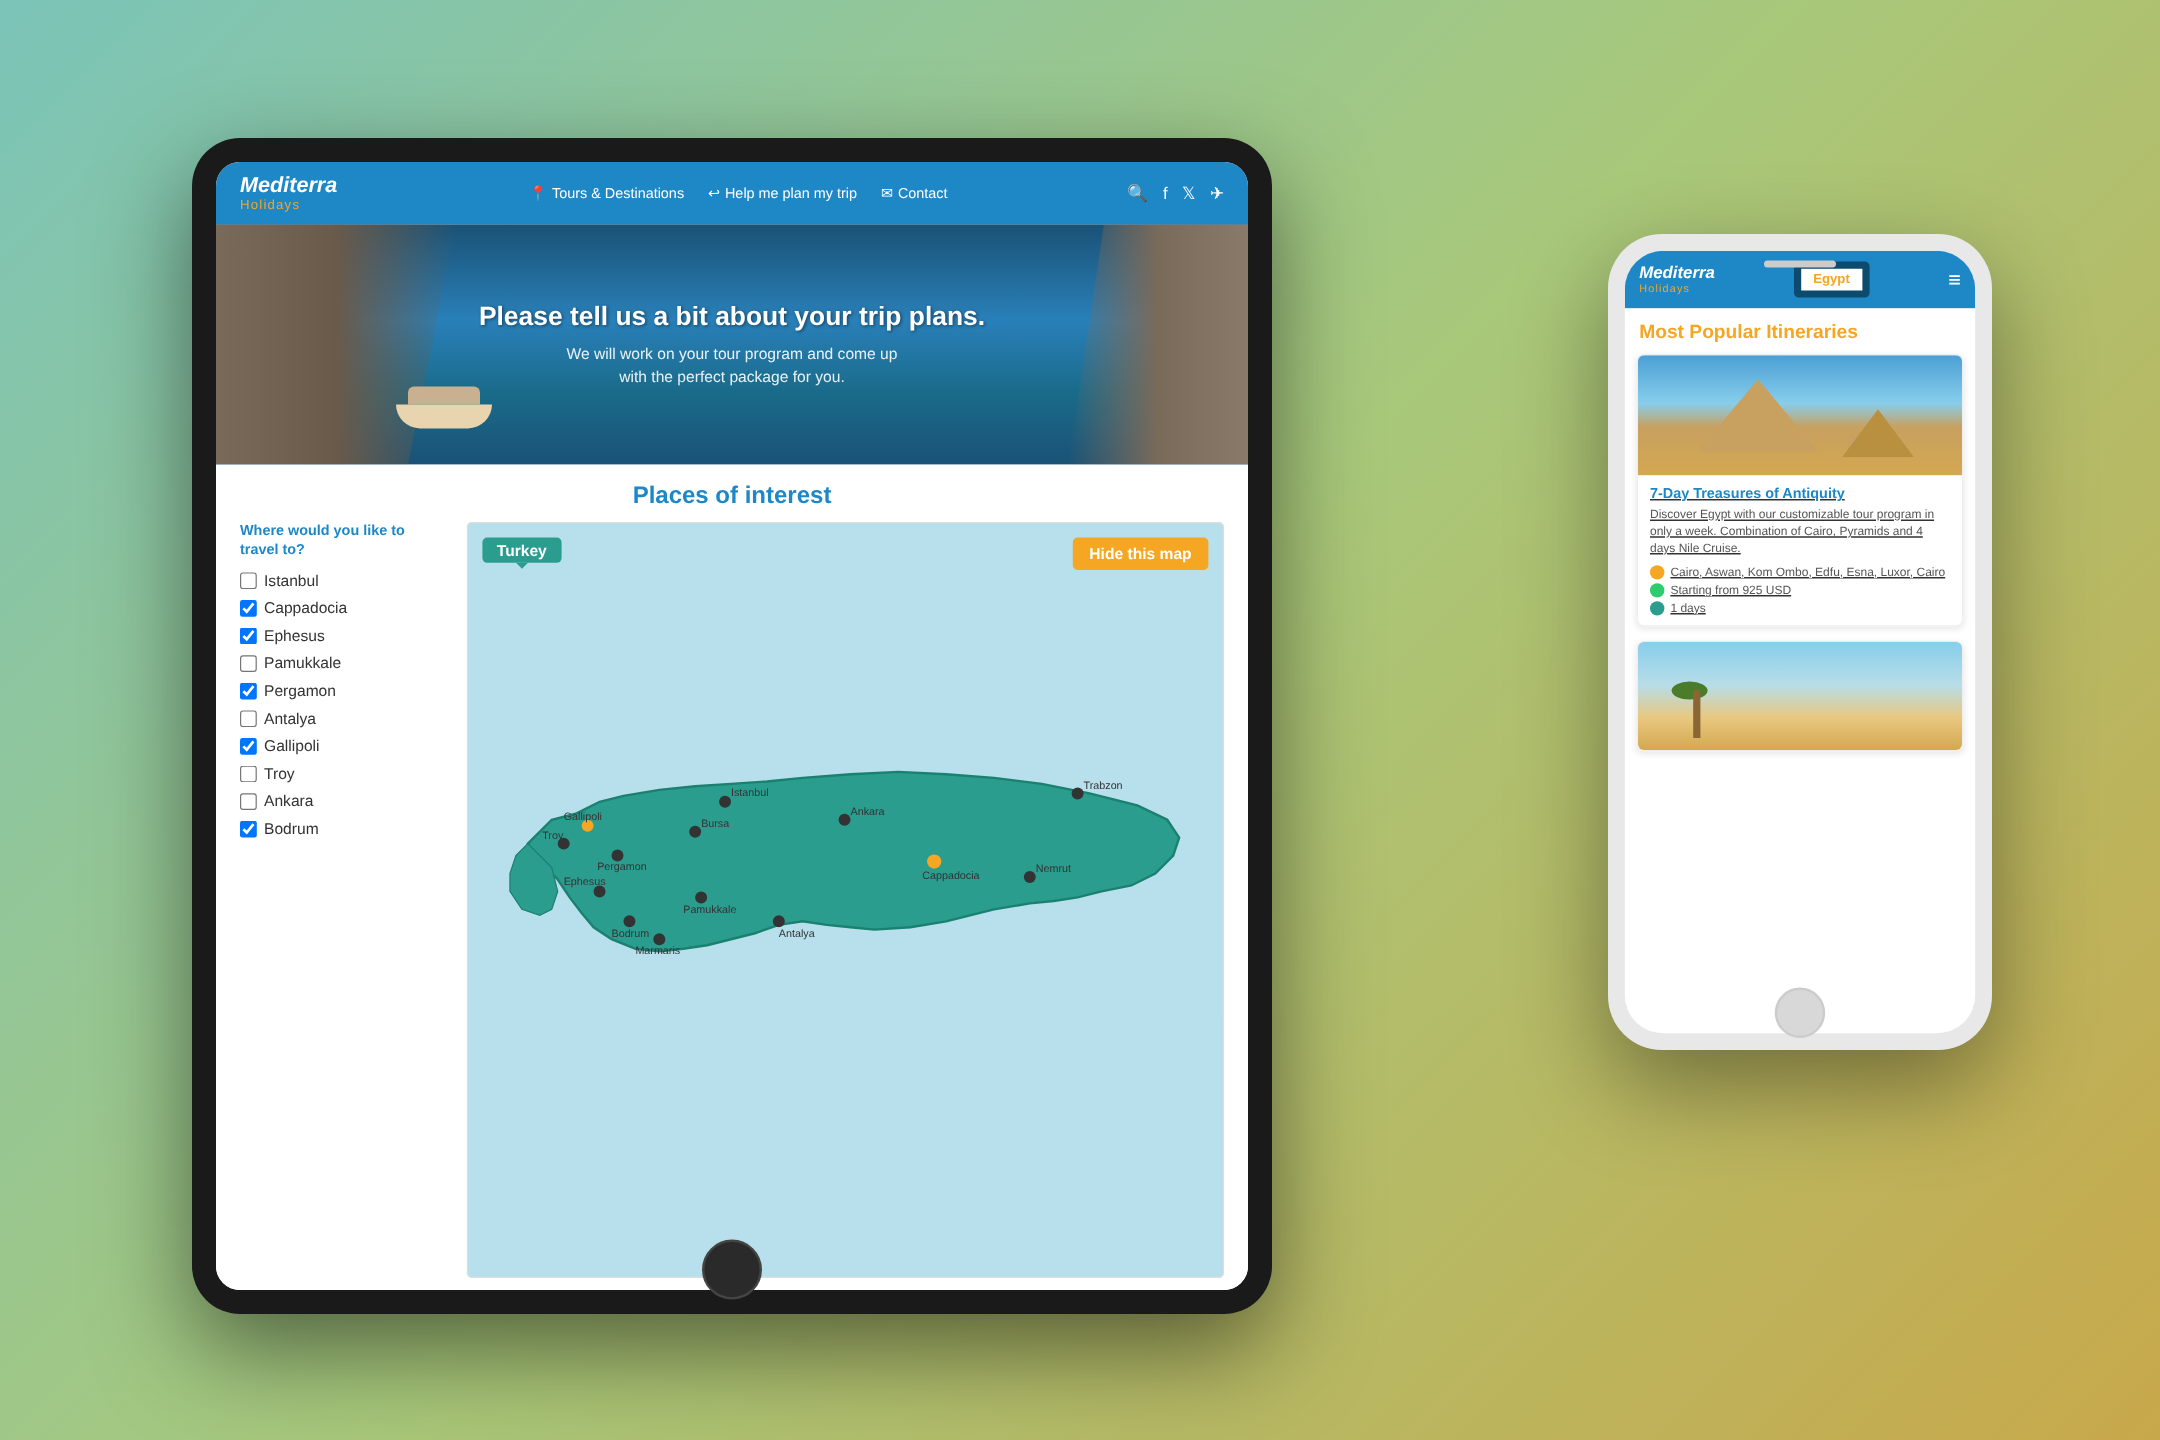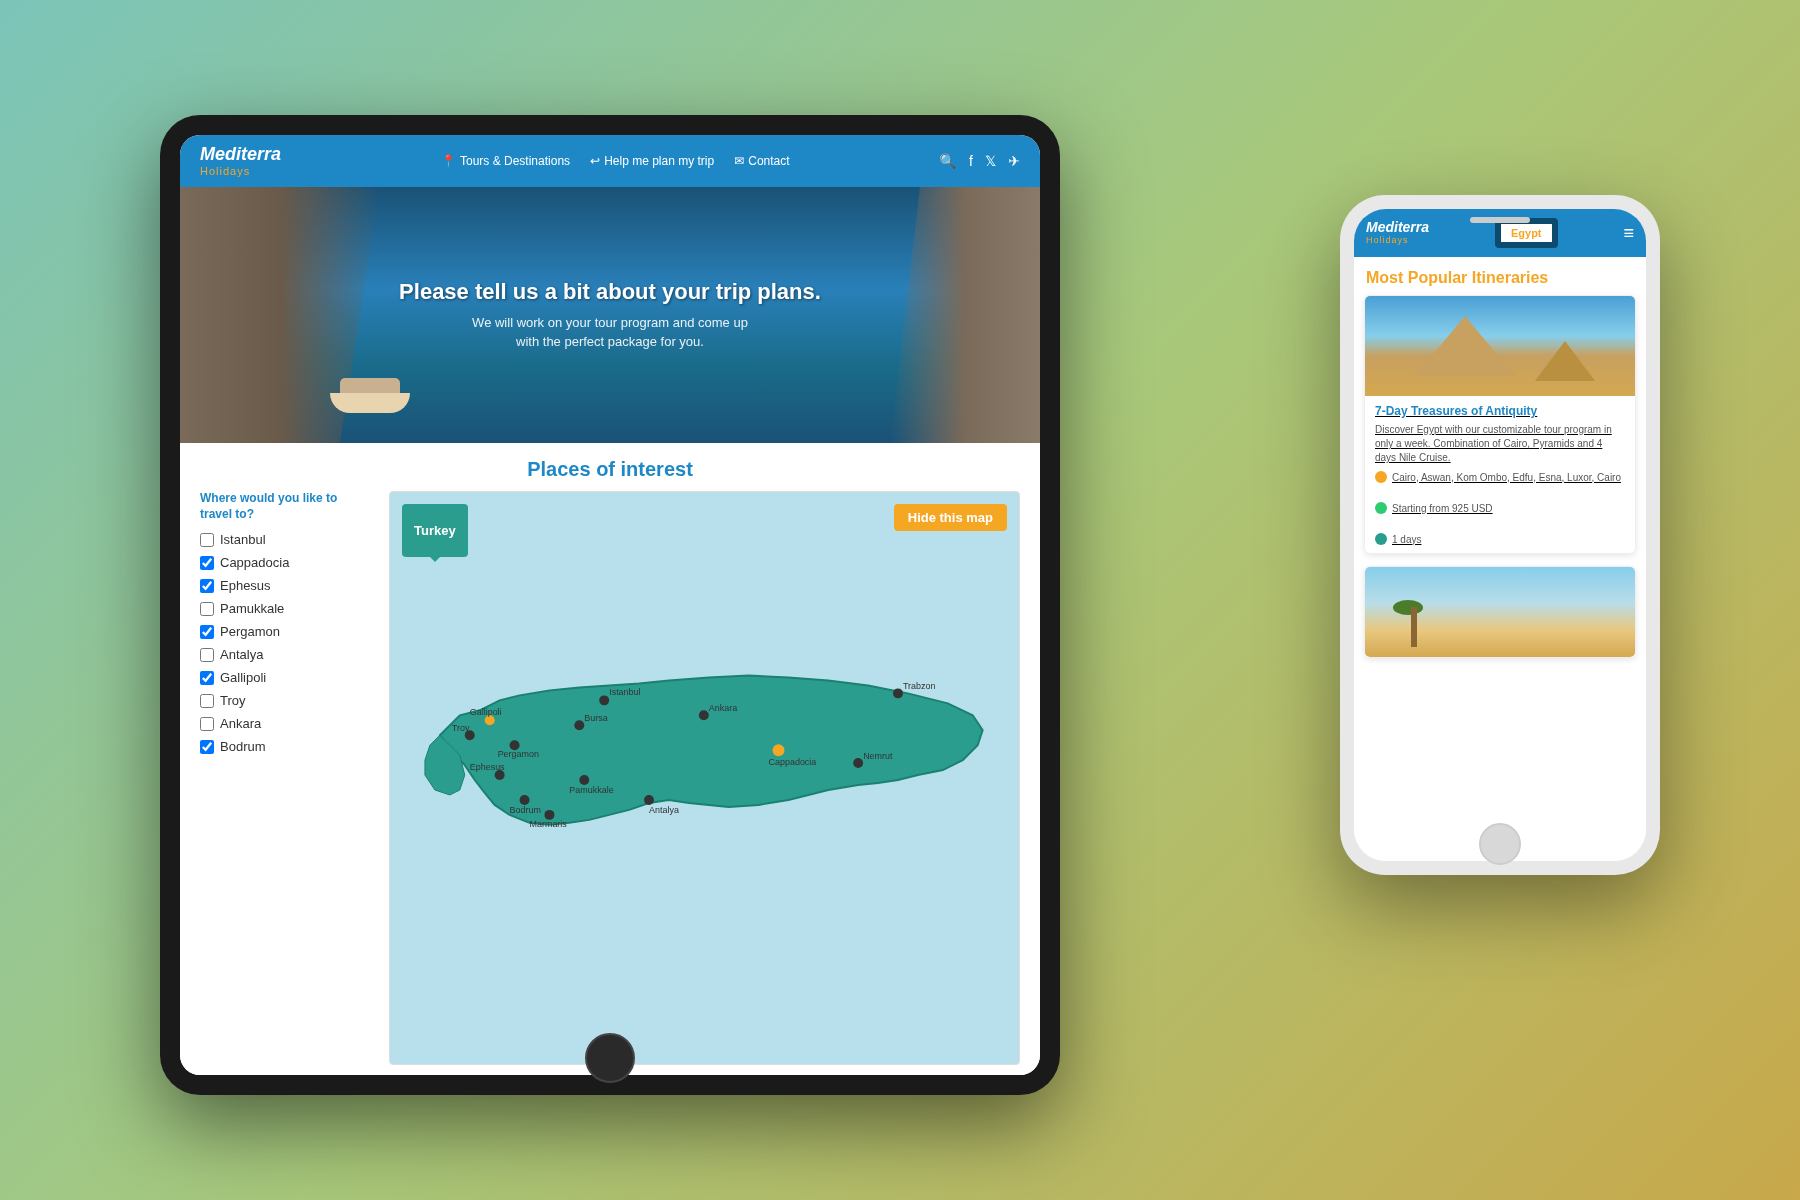--- a/index.html
+++ b/index.html
@@ -102,21 +102,21 @@
       align-items: center;
     }
     .nav-icon {
       color: #fff;
       font-size: 14px;
     }
 
     
     .tablet-hero {
       position: relative;
-      height: 256px;
+      height: 200px;
       flex-shrink: 0;
       background: linear-gradient(to bottom, #1a5276 0%, #2980b9 40%, #1a6b8a 70%, #1a5276 100%);
       overflow: hidden;
       display: flex;
       align-items: center;
       justify-content: center;
       flex-direction: column;
     }
     .hero-cliffs-left {
       position: absolute;
@@ -230,21 +230,21 @@
       border-radius: 4px;
       overflow: hidden;
       background: #b8e0ec;
     }
     .map-turkey-label {
       position: absolute;
       top: 12px;
       left: 12px;
       background: #2a9d8f;
       color: #fff;
-      padding: 19px 12px;
+      padding: 3px 12px;
       border-radius: 4px;
       font-size: 13px;
       font-weight: bold;
     }
     .map-turkey-label::after {
       content: '';
       position: absolute;
       bottom: -5px;
       left: 50%;
       transform: translateX(-50%);
@@ -445,21 +445,21 @@
     }
     .card-desc {
       font-size: 10px;
       color: #555;
       line-height: 1.4;
       margin-bottom: 6px;
     }
     .card-meta {
       display: flex;
       flex-direction: column;
-      gap: 19px;
+      gap: 3px;
     }
     .card-meta-item {
       display: flex;
       align-items: center;
       gap: 5px;
       font-size: 10px;
       color: #555;
     }
     .meta-icon {
       width: 12px;

